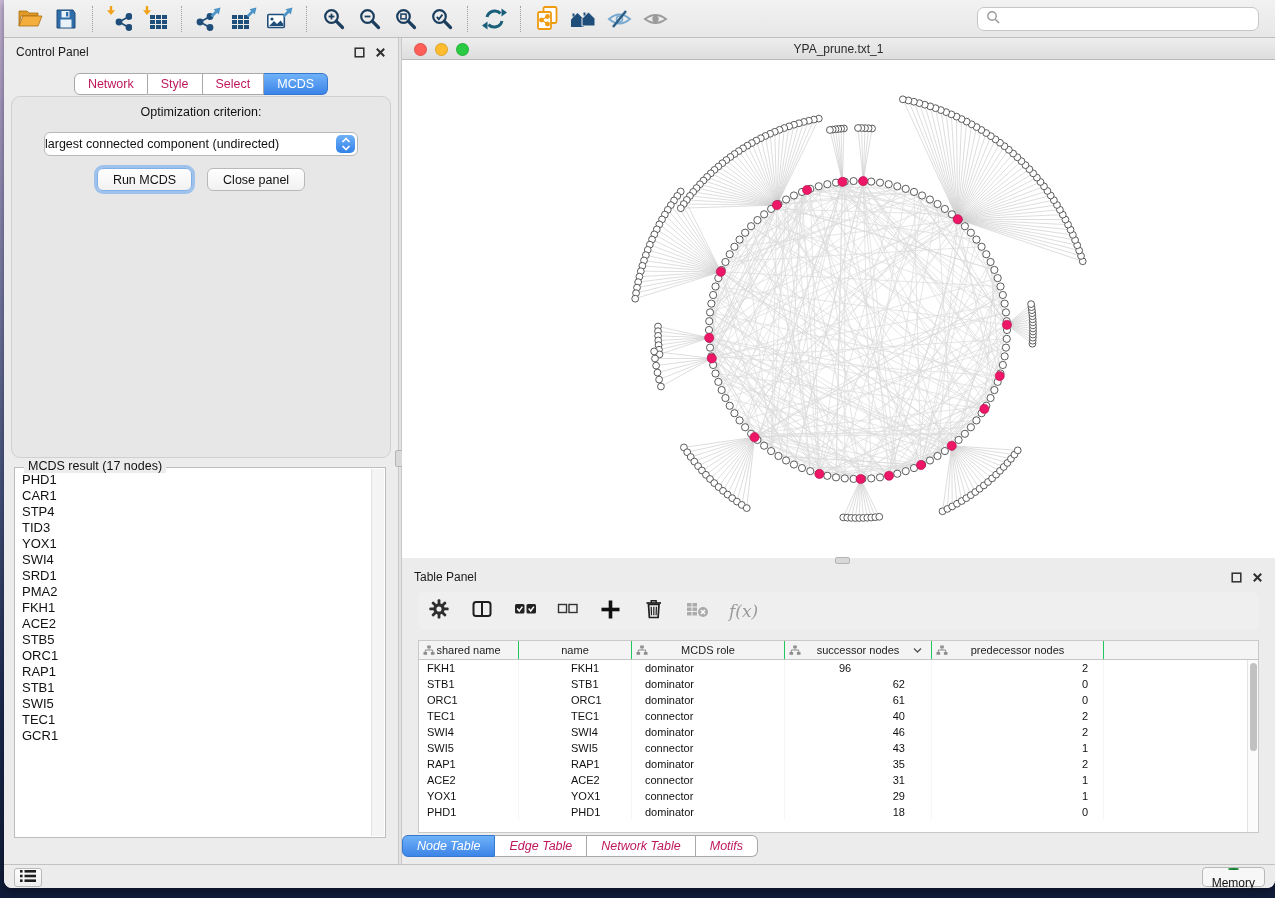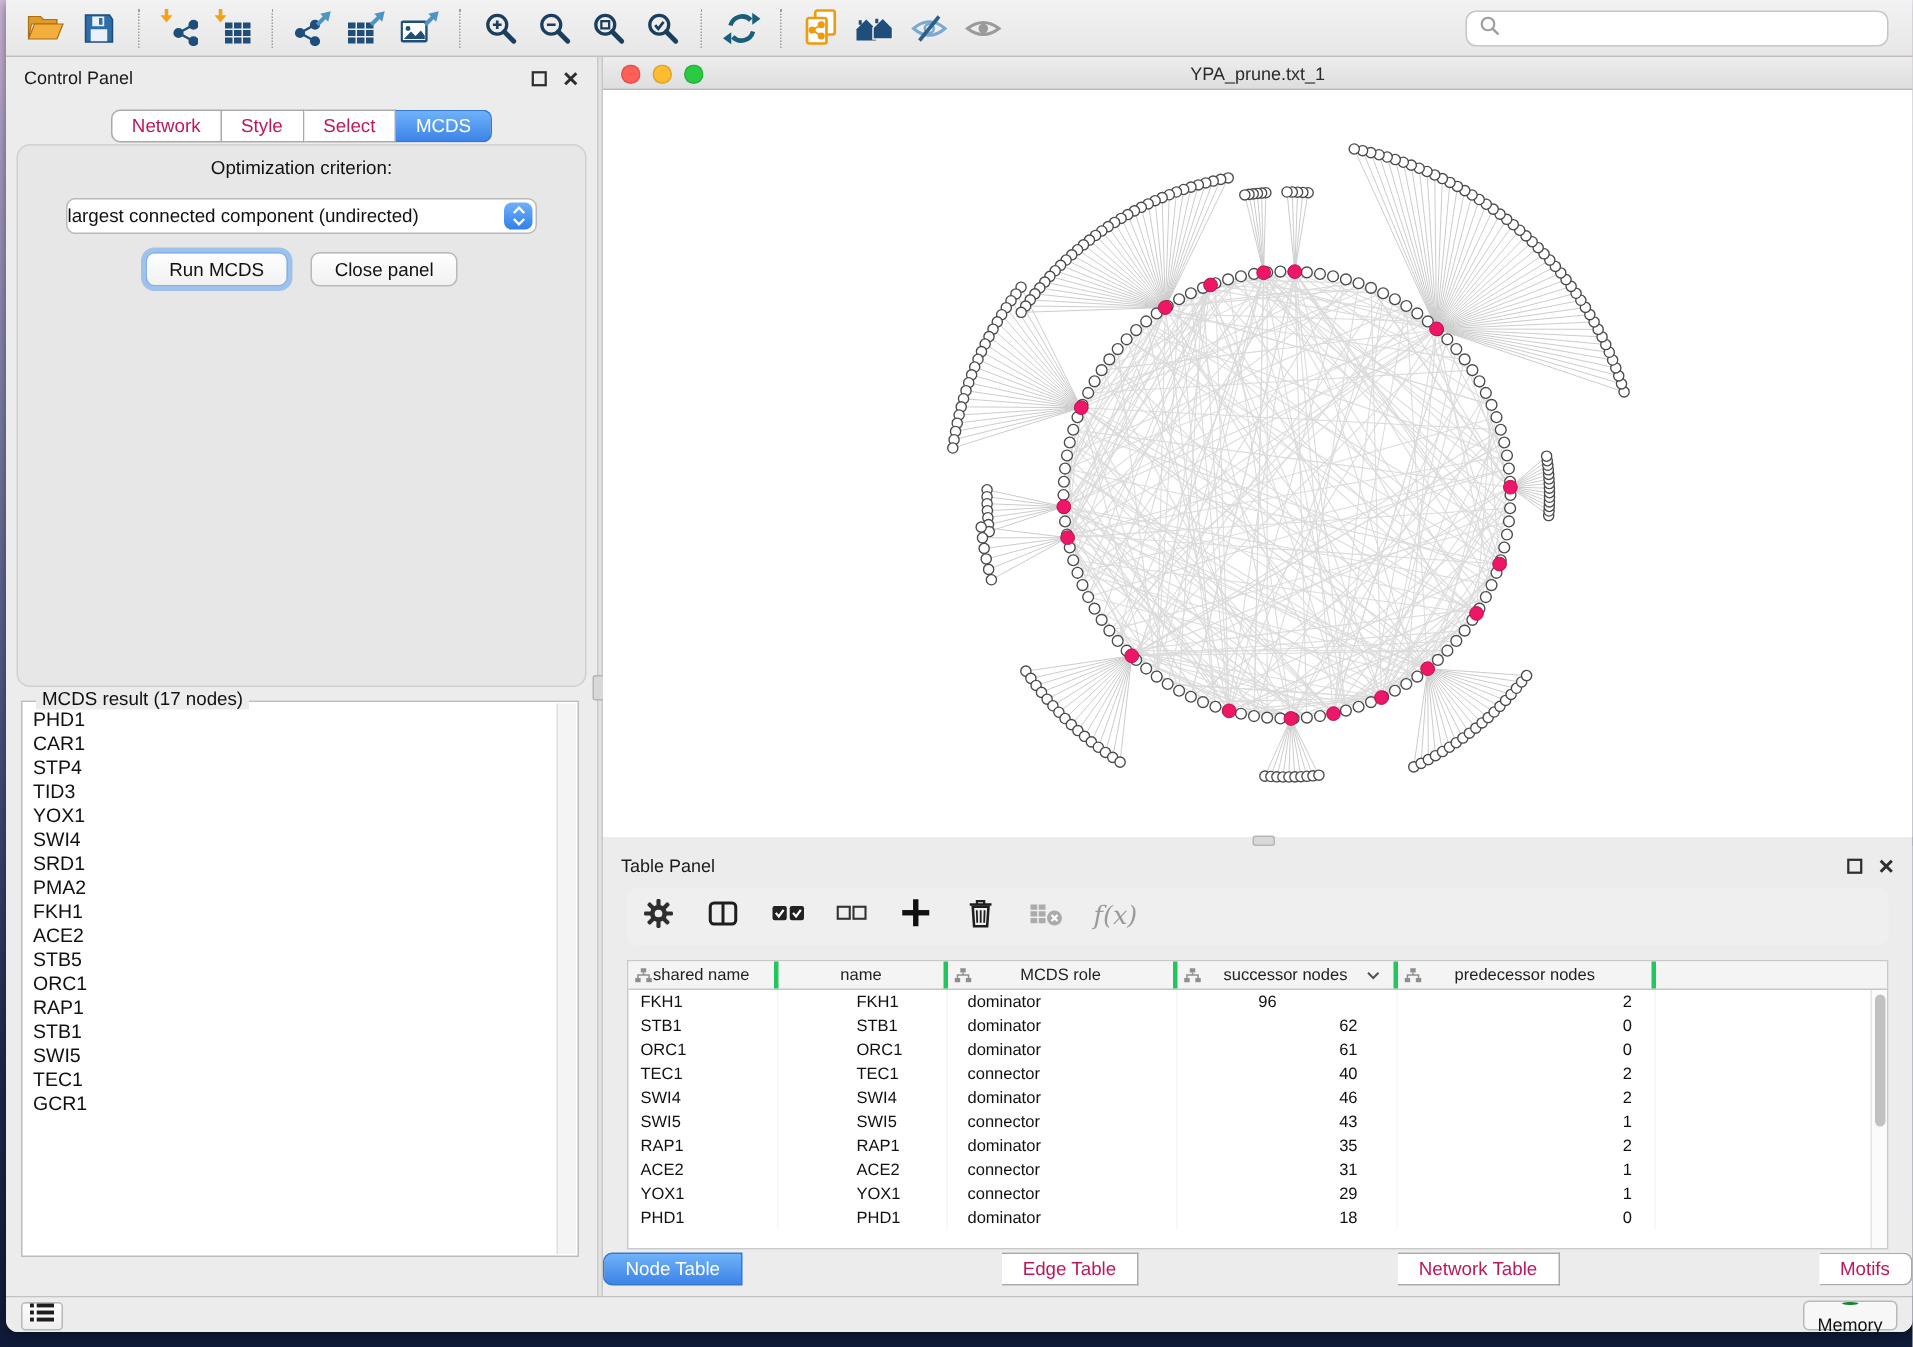--- a/index.html
+++ b/index.html
@@ -80,30 +80,30 @@
   .tp-toolbar { position:absolute; top:28px; left:16px; right:16px; height:38px; background:#EFEFEF;
     border-radius:6px; display:flex; align-items:center; gap:17px; padding-left:10px; }
   .ttool { width:26px; height:26px; display:flex; align-items:center; }
   .fx { font-family:"DejaVu Serif", serif; font-style:italic; font-size:17px; color:#9A9A9A; }
 
   .tablewrap { position:absolute; top:76px; left:16px; right:16px; height:193px; background:#fff;
     border:1px solid #C9C9C9; }
   .thead { display:flex; height:19px; background:#F4F4F4; border-bottom:1px solid #C6C6C6;
     font-size:11px; color:#222; }
   .th { position:relative; display:flex; align-items:center; justify-content:center;
-    border-right:3px solid #22c55e; flex:none; }
+    border-right:1px solid #22c55e; flex:none; }
   .th .hicon { position:absolute; left:4px; top:4px; display:flex; }
   .th .sort { position:absolute; right:9px; top:6px; display:flex; }
   .th-fill { flex:1; border-right:none; }
   .tr { display:flex; height:16px; font-size:11px; color:#111; line-height:16px; }
   .td { flex:none; overflow:hidden; white-space:nowrap; border-right:1px solid rgba(0,0,0,.035); }
   .vscroll { position:absolute; right:0; top:19px; bottom:0; width:11px; background:#FBFBFB;
     border-left:1px solid #E4E4E4; }
   .vthumb { position:absolute; left:2px; top:3px; width:7px; height:88px; background:#C1C1C1; border-radius:4px; }
-  .tp-tabs { position:absolute; bottom:7px; left:0; right:0; display:flex; justify-content:space-between; }
+  .tp-tabs { position:absolute; bottom:7px; left:0; right:0; display:flex; justify-content:flex-start;font-style:italic; }
   .tp-tabs .seg { padding:3px 14px; font-size:12.5px; }
 
   
   .status { position:absolute; left:0; right:0; bottom:0; height:24px; background:#ECECEC;
     border-top:1px solid #C2C2C2; border-radius:0 0 8px 8px; }
   .list-btn { position:absolute; left:10px; top:3px; width:28px; height:19px;
     background:linear-gradient(#FDFDFD,#EFEFEF); border:1px solid #B9B9B9; border-radius:3px;
     display:flex; align-items:center; justify-content:center; }
   .memory { position:absolute; right:10px; top:2px; height:20px; border:1px solid #B9B9B9;
     border-radius:4px; background:#F7F7F7; display:flex; align-items:center; gap:6px;

